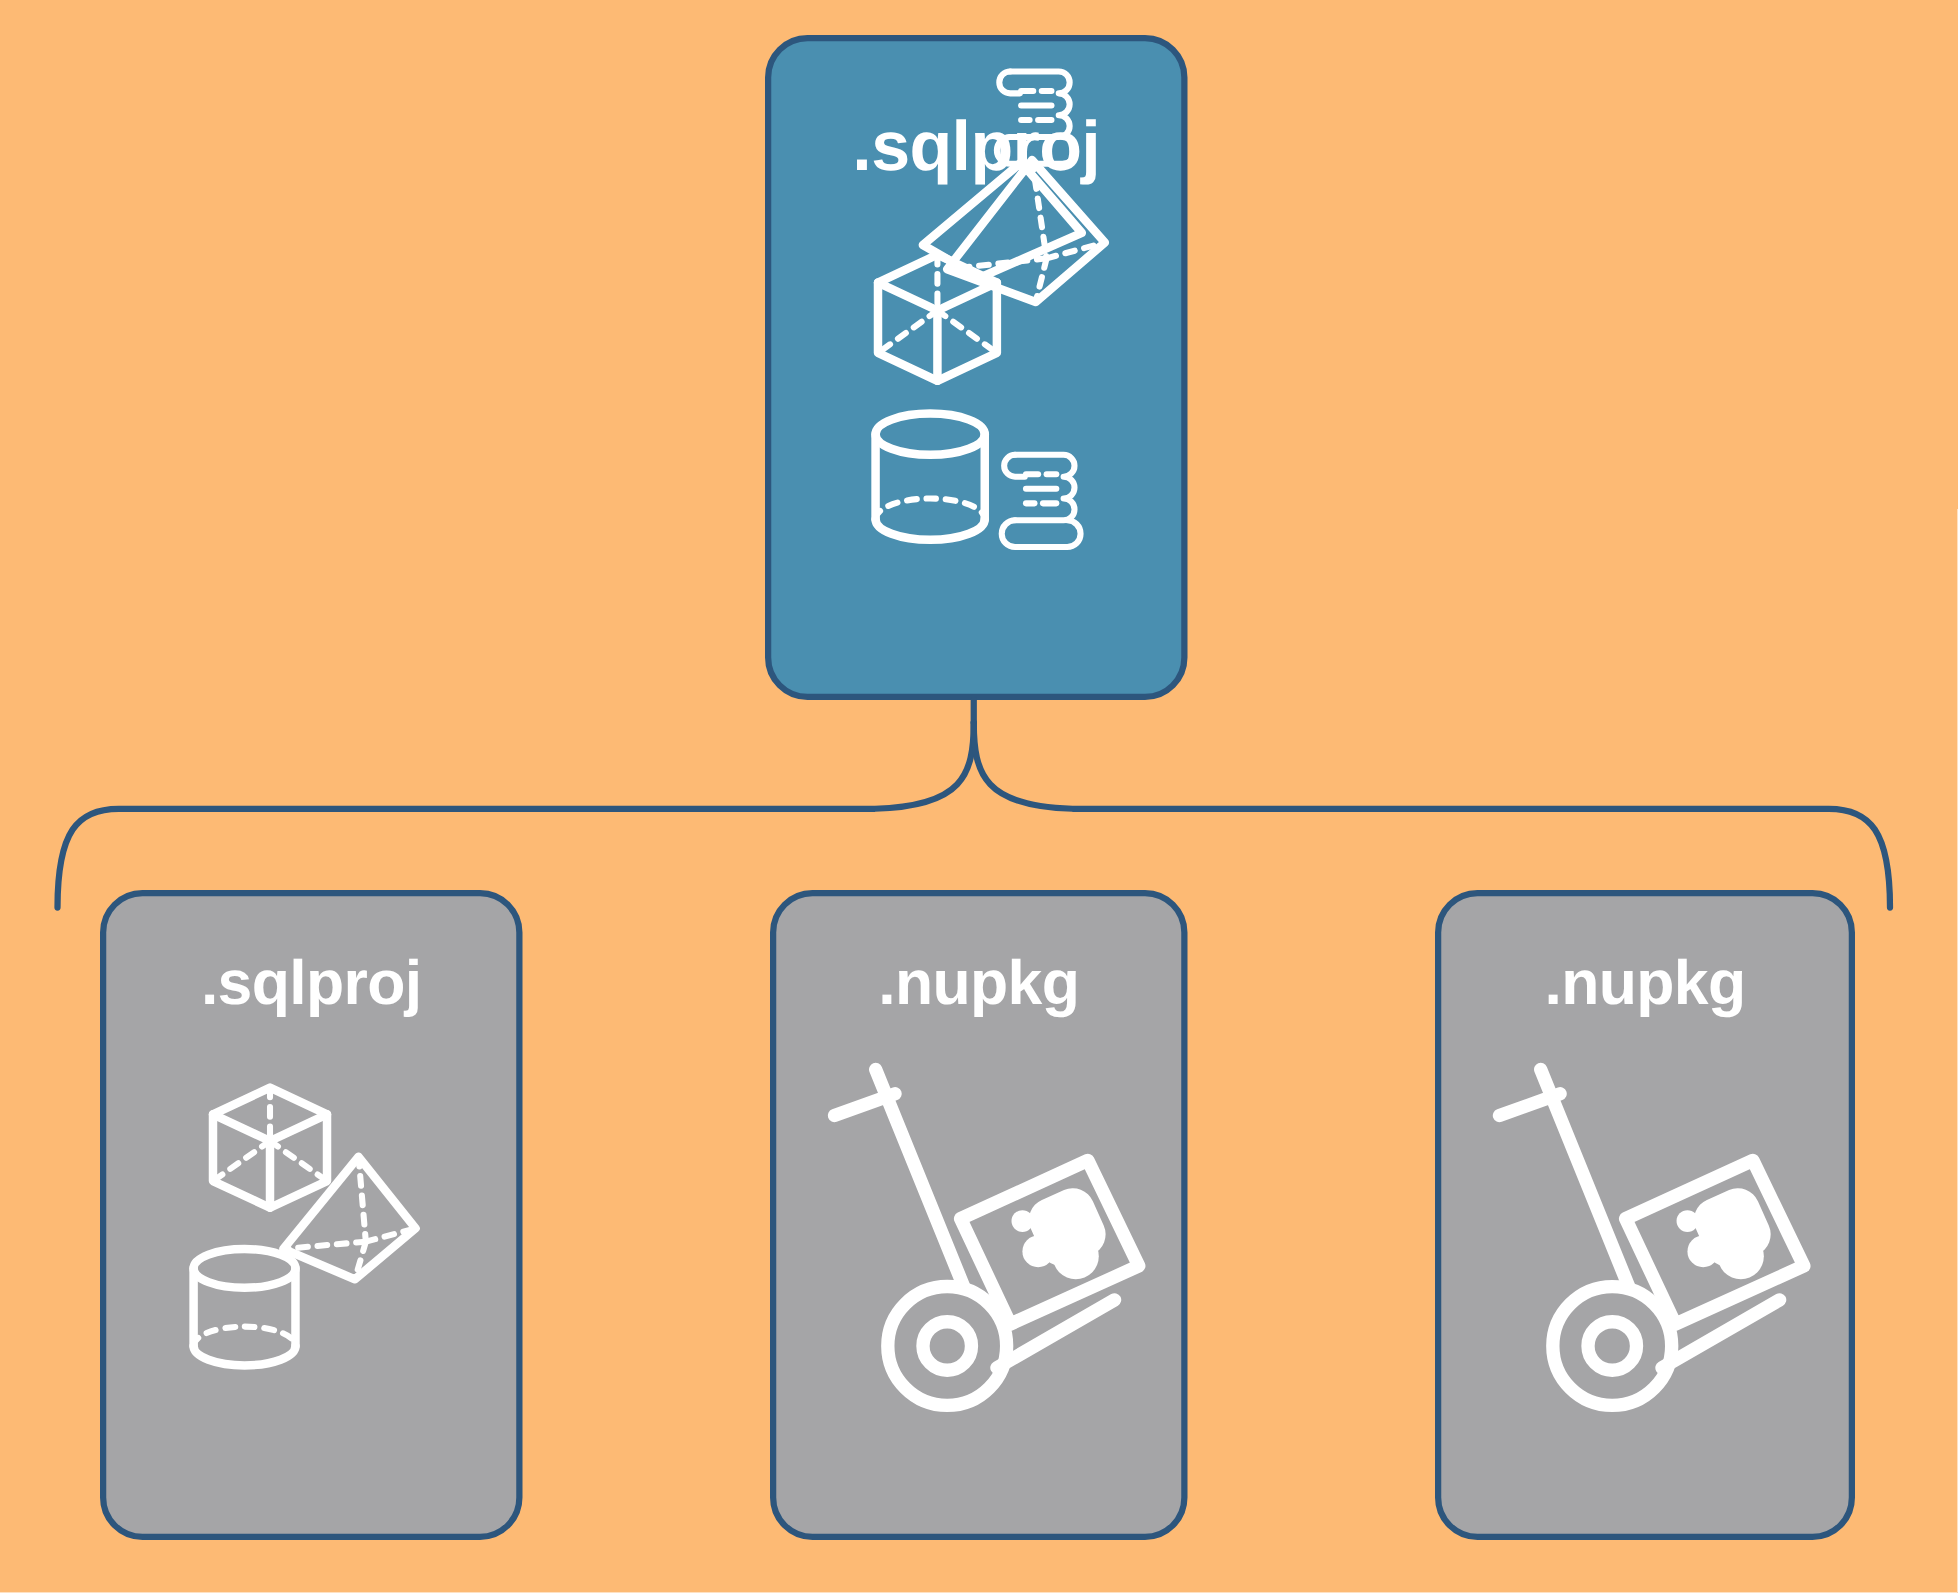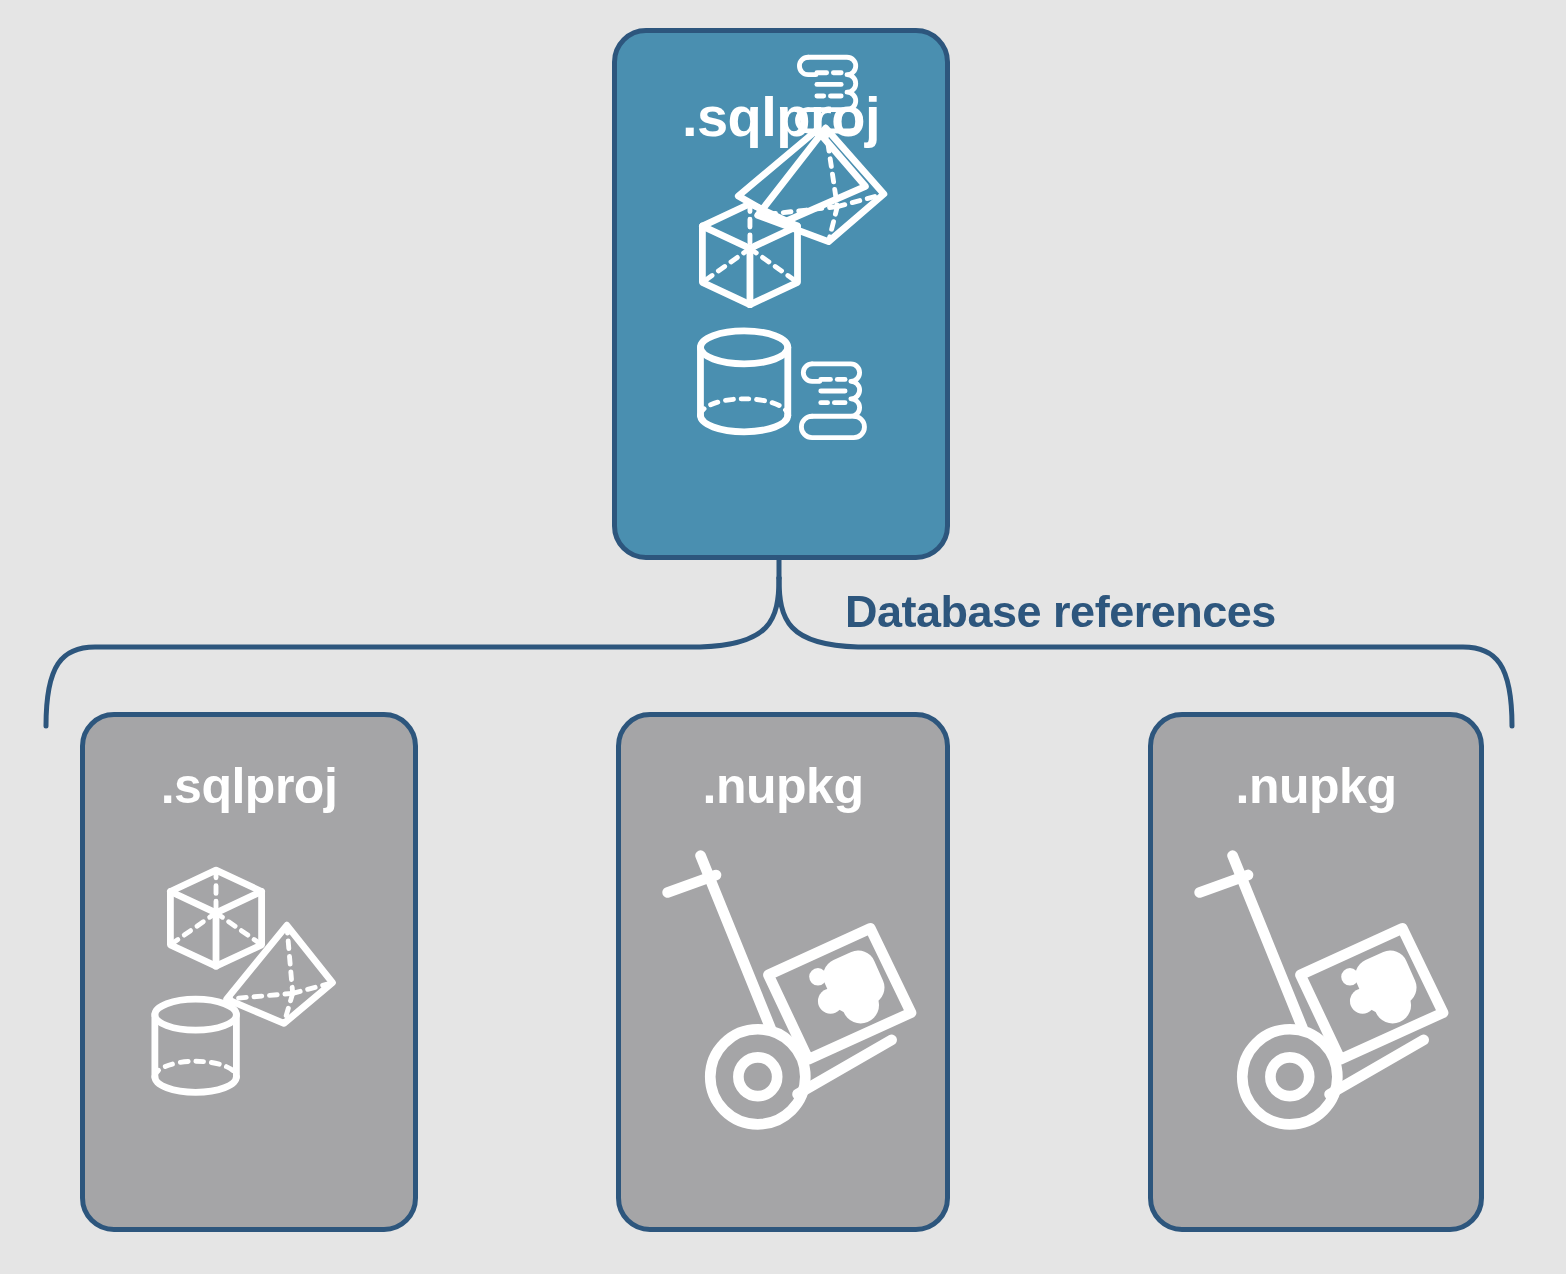--- a/index.html
+++ b/index.html
@@ -7,21 +7,21 @@
     padding: 0;
     background: #ffffff;
   }
   body {
     font-family: "Liberation Sans", sans-serif;
   }
   #canvas {
     position: relative;
     width: 1566px;
     height: 1274px;
-    background: #e5e5e5;
+    background: #fdba74;
     overflow: hidden;
   }
   .node-box {
     position: absolute;
     box-sizing: border-box;
     border: 5px solid #2d567d;
     border-radius: 34px;
     display: block;
   }
   .node-box.primary { background: #4a8fb0; }
@@ -148,21 +148,20 @@
     <path d="M779,578
              C779,620 770,645 700,647
              L95,647
              C62,647 46,665 46,726" fill="none" stroke="#2d567d" stroke-width="5" stroke-linecap="round"></path>
     <path d="M779,578
              C779,620 788,645 858,647
              L1463,647
              C1496,647 1512,665 1512,726" fill="none" stroke="#2d567d" stroke-width="5" stroke-linecap="round"></path>
   </svg>
 
-  <div class="brace-label" style="left:845px; top:589px;">Database references</div>
 
   <div class="node-box secondary" style="left:80px; top:712px; width:338px; height:520px;">
     <div class="node-label small">.sqlproj</div>
 
     <svg class="icon-layer" viewBox="0 0 338 520">
 
       <g fill="none" stroke="#ffffff" stroke-width="7" stroke-linejoin="round" stroke-linecap="round">
         <polygon points="88,177 135,155 182,177 182,232 135,254 88,232" fill="none"></polygon>
         <polyline points="88,177 135,199 182,177"></polyline>
         <line x1="135" y1="199" x2="135" y2="254"></line>

